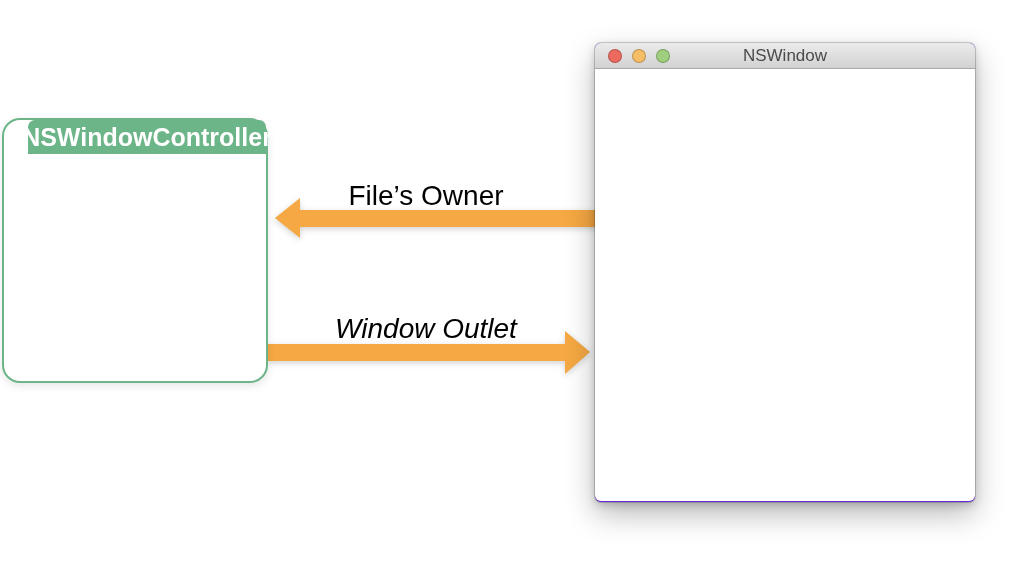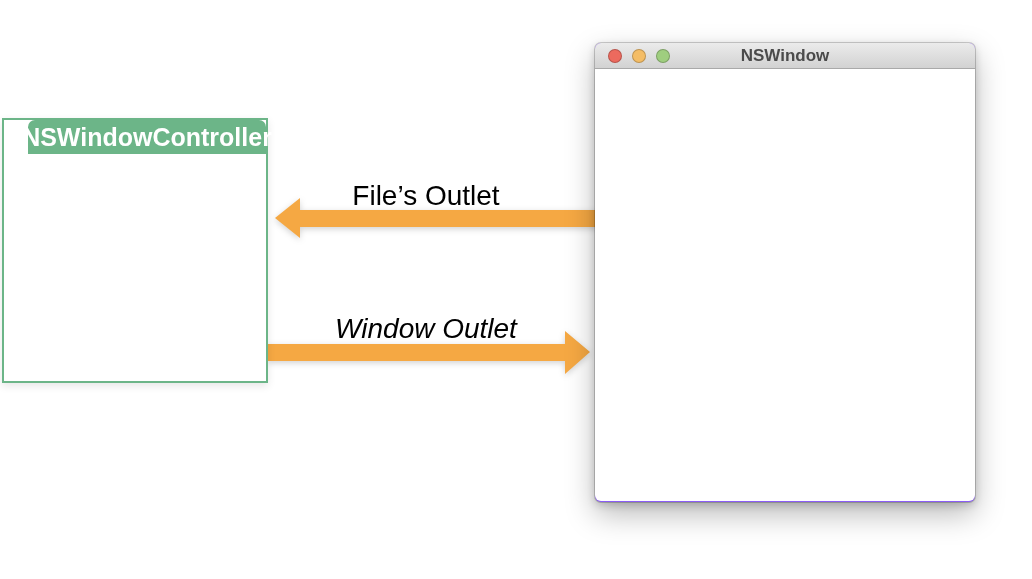--- a/index.html
+++ b/index.html
@@ -15,21 +15,21 @@
 
   
   .controller-box {
     position: absolute;
     left: 2px;
     top: 118px;
     width: 266px;
     height: 265px;
     background: #ffffff;
     border: 2px solid var(--box-green);
-    border-radius: 0;
+    border-radius: 18px;
     box-shadow: 0 3px 8px rgba(0,0,0,0.10);
     z-index: 2;
     padding-left: 24px;
   }
   .controller-header {
     height: 37px;
     background: var(--box-green);
     border-bottom: 3px solid #ffffff;
     border-radius: 7px 7px 0 0;
     display: flex;
@@ -65,25 +65,24 @@
   .label-files-owner { top: 180px; }
   .label-window-outlet { top: 313px; font-style: italic; }
 
   
   .mac-window {
     position: absolute;
     left: 595px;
     top: 43px;
     width: 380px;
     height: 459px;
-    background: #8b5cf6;
+    background: #6d28d9;
     border-radius: 6px;
     box-shadow: 0 0 0 1px rgba(0,0,0,0.18), 0 12px 30px rgba(0,0,0,0.28), 0 3px 8px rgba(0,0,0,0.18);
     z-index: 4;
-    font-weight: bold;
   }
   .titlebar {
     position: relative;
     height: 26px;
     background: linear-gradient(#ebebeb, #d2d2d2);
     border-bottom: 1px solid #a9a9a9;
     border-radius: 6px 6px 0 0;
     display: flex;
     align-items: center;
   }
@@ -121,21 +120,21 @@
 </head>
 <body>
 
 <svg class="arrow-layer" viewBox="0 0 1032 579" xmlns="http://www.w3.org/2000/svg">
   <g style="filter: drop-shadow(0 2px 3px rgba(0,0,0,0.18));">
     <polygon points="275,218 300,198 300,210 600,210 600,227 300,227 300,238" fill="#F5A843"></polygon>
     <polygon points="268,344 565,344 565,331 590,352 565,374 565,361 268,361" fill="#F5A843"></polygon>
   </g>
 </svg>
 
-<div class="arrow-label label-files-owner">File’s Outlet</div>
+<div class="arrow-label label-files-owner">File’s Owner</div>
 <div class="arrow-label label-window-outlet">Window Outlet</div>
 
 <div class="controller-box">
   <div class="controller-header">NSWindowController</div>
   <div></div>
 </div>
 
 <div class="mac-window">
   <div class="titlebar">
     <div class="traffic-lights">

